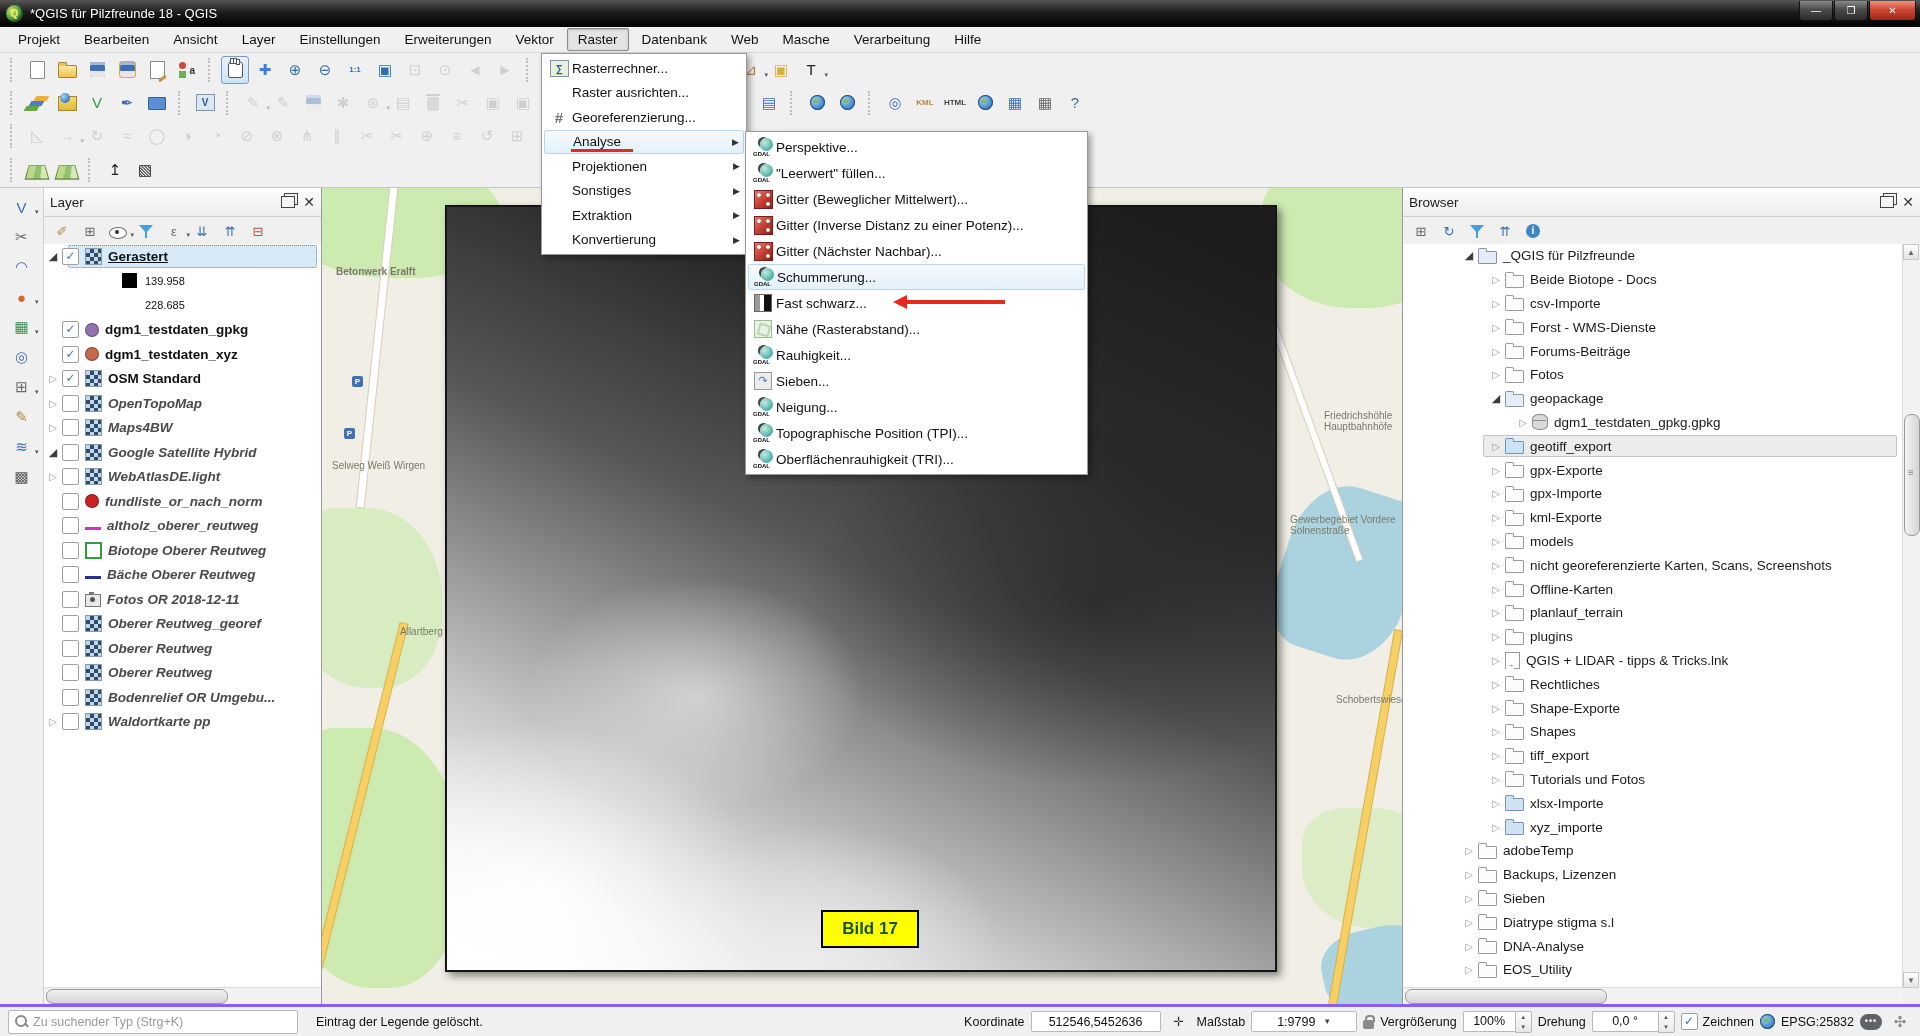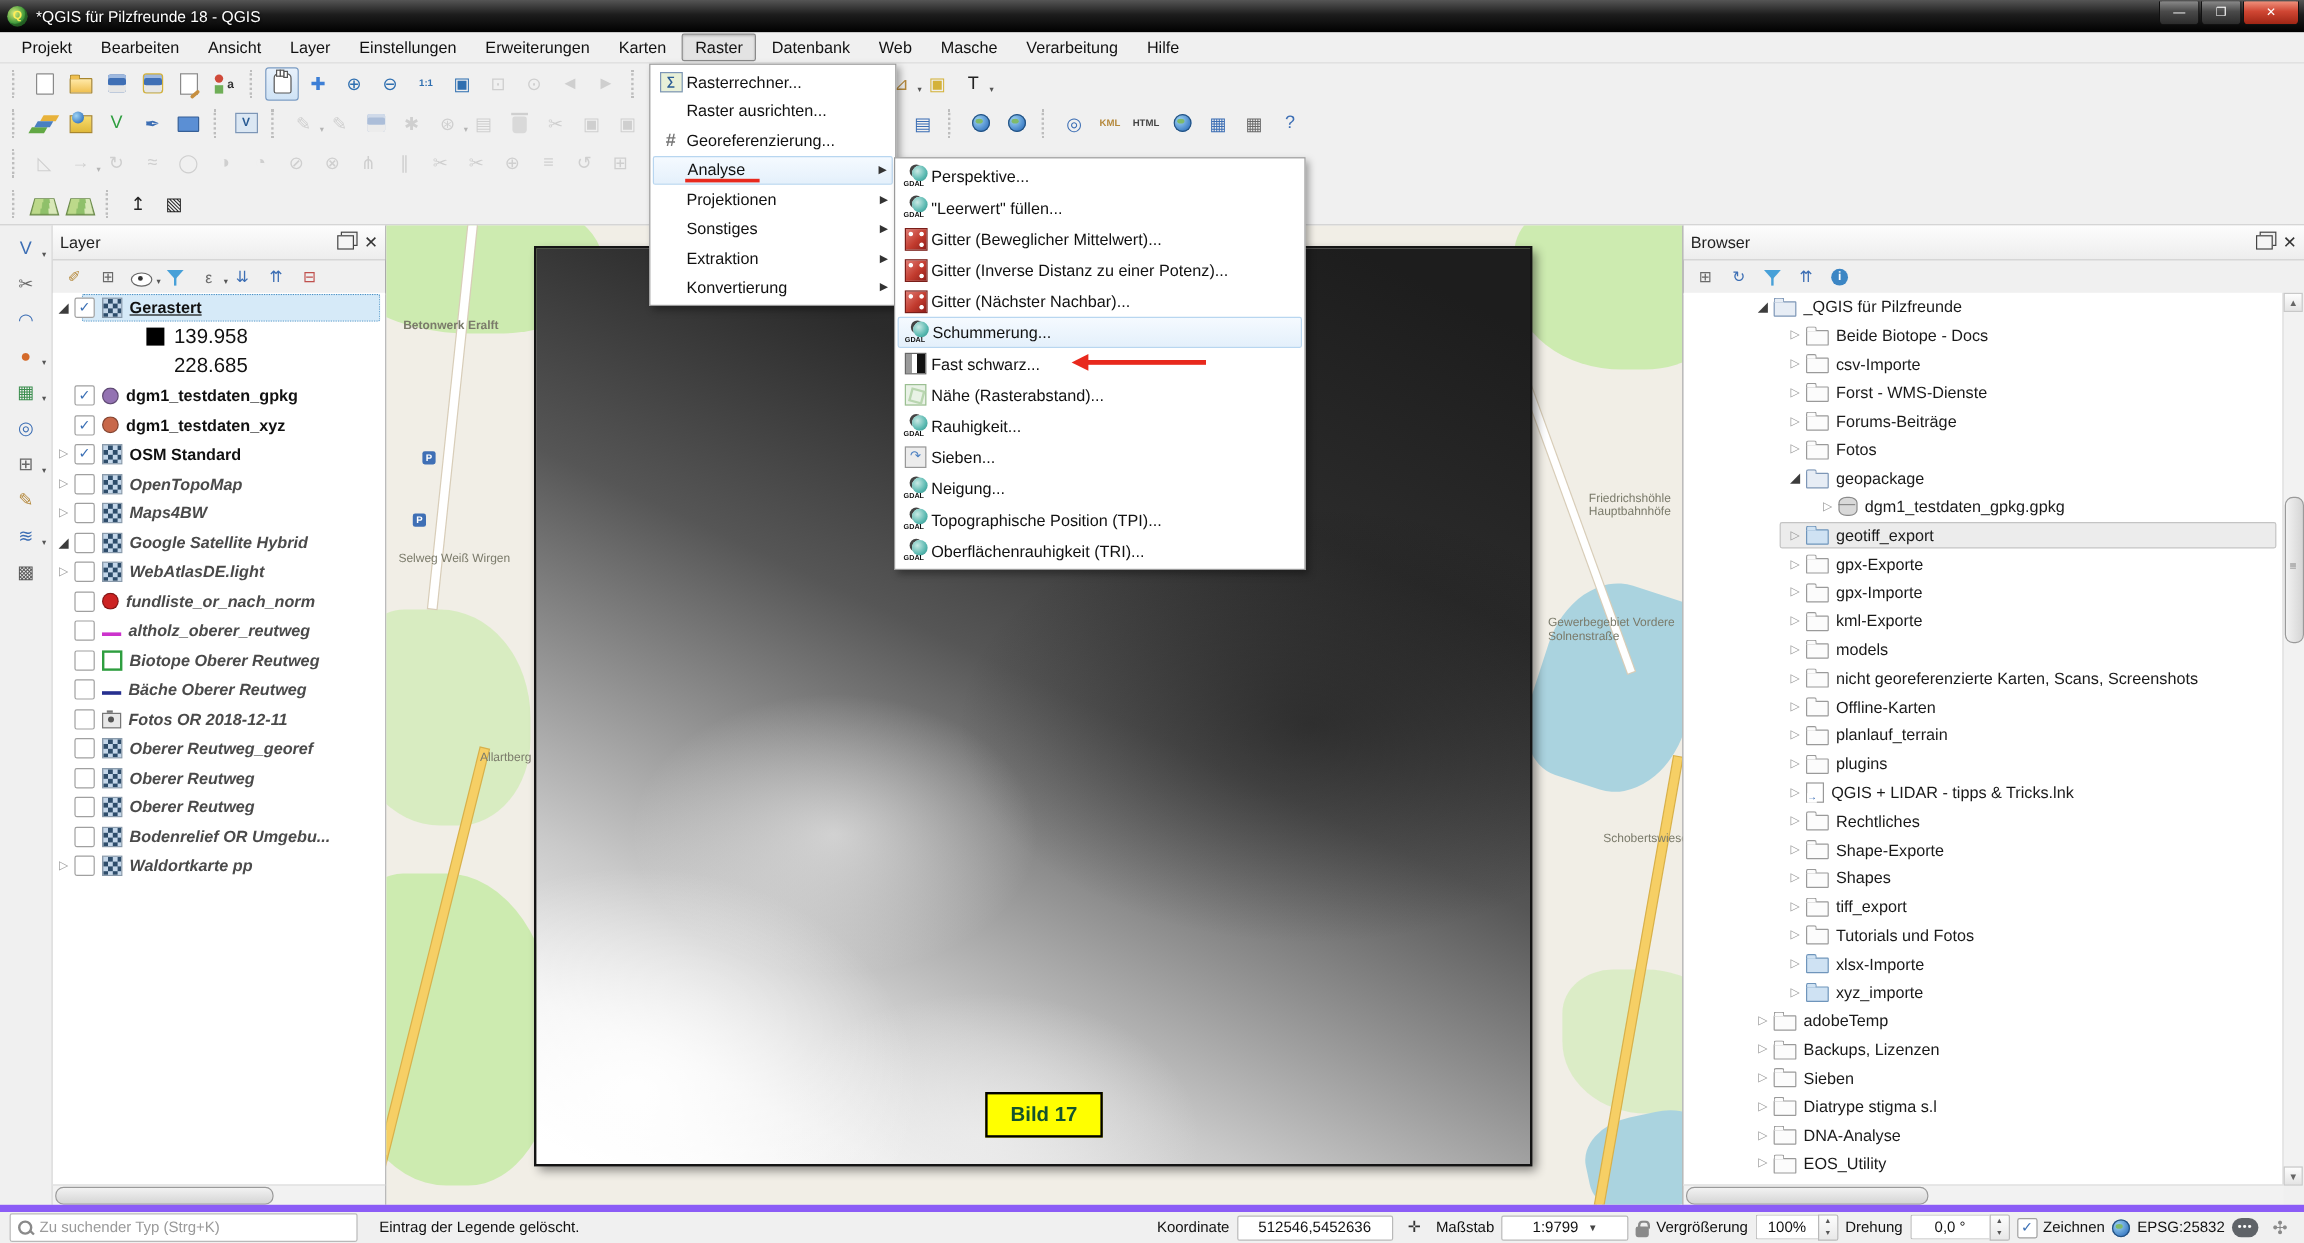--- a/index.html
+++ b/index.html
@@ -141,21 +141,21 @@
   .trow-item{display:flex;align-items:center;height:24.5px;position:relative;white-space:nowrap;}
   .arrowbox{width:18px;text-align:center;flex:none;font-size:10px;color:#9a9a9a;}
   .arrowbox.exp{color:#3c3c3c;font-size:11px;}
   .cbx{width:15px;height:15px;background:#fff;border:1px solid #a0a0a0;border-radius:2px;flex:none;
     margin-right:6px;text-align:center;line-height:14px;font-size:12px;color:#3a6fb5;font-weight:bold;}
   .lyr-label{margin-left:6px;font-weight:bold;font-size:13.5px;}
   .lyr-label.off{font-style:italic;color:#4a4a4a;}
   .lyr-sel{position:absolute;left:24px;right:4px;top:1px;bottom:1px;background:#d6eaf8;
     border:1px dotted #4a90c4;border-radius:2px;z-index:0;}
   .trow-item > *{z-index:1;}
-  .legend-row{display:flex;align-items:center;height:24.5px;padding-left:78px;font-size:17px;}
+  .legend-row{display:flex;align-items:center;height:24.5px;padding-left:78px;font-size:11px;}
   .legend-row .sw{width:15px;height:15px;margin-right:8px;flex:none;}
   .b-label{margin-left:6px;font-size:13.5px;color:#1a1a1a;}
   .b-hl{position:absolute;left:76px;right:6px;top:1px;bottom:1px;background:#ececec;border:1px solid #c4c4c4;border-radius:2px;}
   
   .vscroll{position:absolute;right:0;top:56px;bottom:16px;width:17px;background:#f2f2f2;border-left:1px solid #dcdcdc;}
   .varrow{position:absolute;left:0;width:16px;height:16px;text-align:center;font-size:8px;color:#666;line-height:16px;
     background:linear-gradient(#fdfdfd,#e4e4e4);border:1px solid #c8c8c8;box-sizing:border-box;}
   .vhandle{position:absolute;left:1px;width:14px;background:linear-gradient(90deg,#f2f2f2,#d5d5d5);
     border:1px solid #9a9a9a;border-radius:7px;}
   .vhandle::after{content:'\2261';position:absolute;left:3px;top:50%;margin-top:-8px;color:#888;font-size:10px;}
@@ -194,21 +194,21 @@
   .mi.hl{background:linear-gradient(#f5faff,#e4f0fb);border:1px solid #b8d6f0;border-radius:2px;
     margin:0 2px;padding:0 4px 0 2px;height:22.5px;}
   #analyse-menu .mi.hl{height:24px;}
   .red-underline{position:absolute;height:3px;background:#e8291d;z-index:12;}
   #annot-arrow{position:absolute;left:893px;top:295px;width:112px;height:14px;z-index:12;}
   #annot-arrow .shaft{position:absolute;left:12px;top:5px;right:0;height:4px;background:#e8291d;}
   #annot-arrow .head{position:absolute;left:0;top:0;width:0;height:0;
     border-top:7px solid transparent;border-bottom:7px solid transparent;border-right:14px solid #e8291d;}
   
   .statusbar{position:absolute;left:0;top:1004px;width:1920px;height:32px;background:#f0f0f0;
-    border-top:6px solid #8b5cf6;display:flex;align-items:center;padding:0 8px;box-sizing:border-box;font-size:12.5px;gap:6px;}
+    border-top:3px solid #8b5cf6;display:flex;align-items:center;padding:0 8px;box-sizing:border-box;font-size:12.5px;gap:6px;}
   .searchbox{width:278px;height:22px;background:#fff;border:1px solid #b9b9b9;border-radius:2px;
     display:flex;align-items:center;padding:0 5px;gap:4px;flex:none;}
   .searchbox .ph{color:#9a9a9a;font-size:12.5px;}
   .sb-msg{margin-left:12px;color:#111;}
   .sb-right{margin-left:auto;display:flex;align-items:center;gap:6px;}
   .sb-input{height:21px;background:#fff;border:1px solid #b9b9b9;border-radius:2px;display:flex;
     align-items:center;justify-content:center;padding:0 6px;box-sizing:border-box;}
   .sb-combo{display:flex;align-items:center;gap:8px;}
   .sb-combo .dda{font-size:8px;color:#444;}
   .spin{display:flex;align-items:stretch;}
@@ -233,21 +233,21 @@
     </span>
   </div>
 
   <div class="menubar" id="menubar">
       <span class="menuitem">Projekt</span>
       <span class="menuitem">Bearbeiten</span>
       <span class="menuitem">Ansicht</span>
       <span class="menuitem">Layer</span>
       <span class="menuitem">Einstellungen</span>
       <span class="menuitem">Erweiterungen</span>
-      <span class="menuitem">Karten</span>
+      <span class="menuitem">Vektor</span>
       <span class="menuitem active">Raster</span>
       <span class="menuitem">Datenbank</span>
       <span class="menuitem">Web</span>
       <span class="menuitem">Masche</span>
       <span class="menuitem">Verarbeitung</span>
       <span class="menuitem">Hilfe</span>
     </div>
 
   <div class="trow" id="trow1">
       <span class="tsep"></span>

